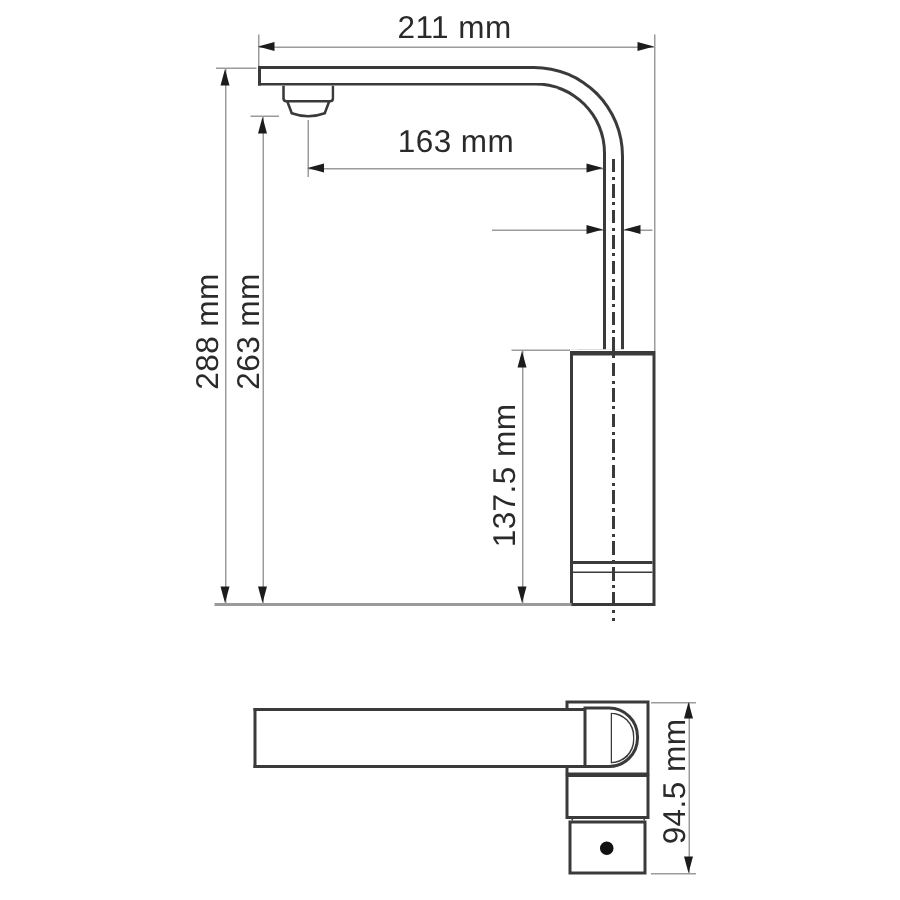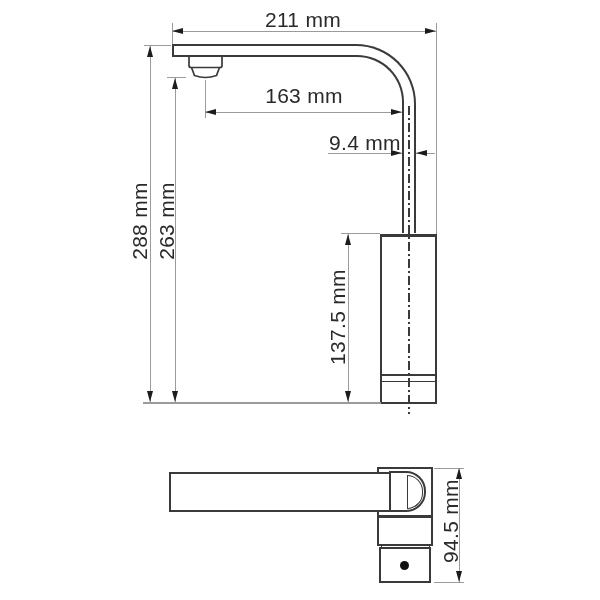--- a/index.html
+++ b/index.html
@@ -75,21 +75,20 @@
   <div class="dim" style="left:205px;top:80px;width:1px;height:38px;"></div>
   <div class="dim" style="left:205px;top:112px;width:197px;height:1px;"></div>
   <div class="arrow a-l" style="left:205px;top:109px;"></div>
   <div class="arrow a-r" style="left:391px;top:109px;"></div>
   <div class="lbl" style="left:304px;top:95px;">163 mm</div>
 
   <div class="dim" style="left:328px;top:153px;width:74px;height:1px;"></div>
   <div class="arrow a-r" style="left:391px;top:149.5px;"></div>
   <div class="dim" style="left:416px;top:153px;width:19px;height:1px;"></div>
   <div class="arrow a-l" style="left:416px;top:149.5px;"></div>
-  <div class="lbl" style="left:365px;top:142px;">9.4 mm</div>
 
   <div class="dim" style="left:144px;top:45px;width:27px;height:1px;"></div>
   <div class="dim" style="left:150px;top:46px;width:1px;height:356px;"></div>
   <div class="arrow a-u" style="left:147px;top:46px;"></div>
   <div class="arrow a-d" style="left:147px;top:391px;"></div>
   <div class="lbl rot" style="left:139px;top:221px;">288 mm</div>
 
   <div class="dim" style="left:167px;top:77px;width:19px;height:1px;"></div>
   <div class="dim" style="left:175px;top:78px;width:1px;height:324px;"></div>
   <div class="arrow a-u" style="left:172px;top:78px;"></div>

